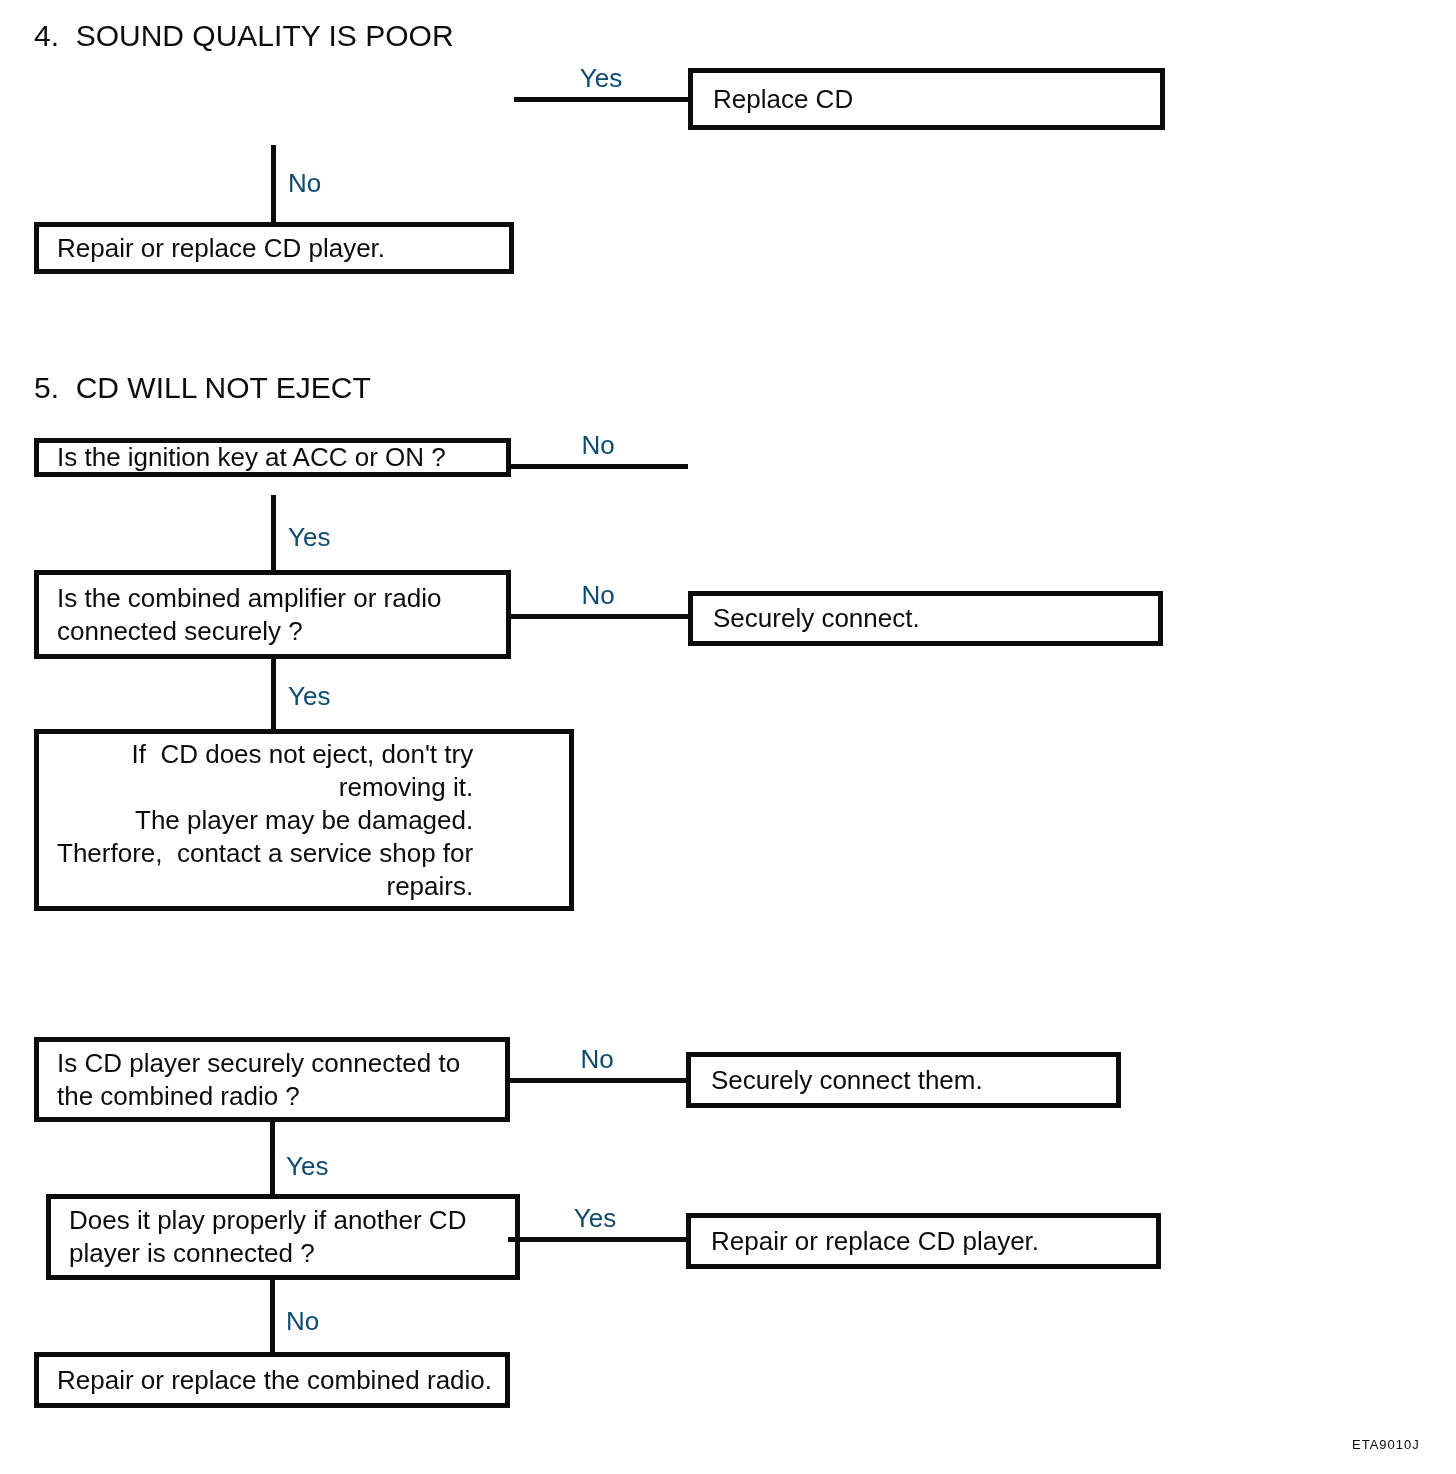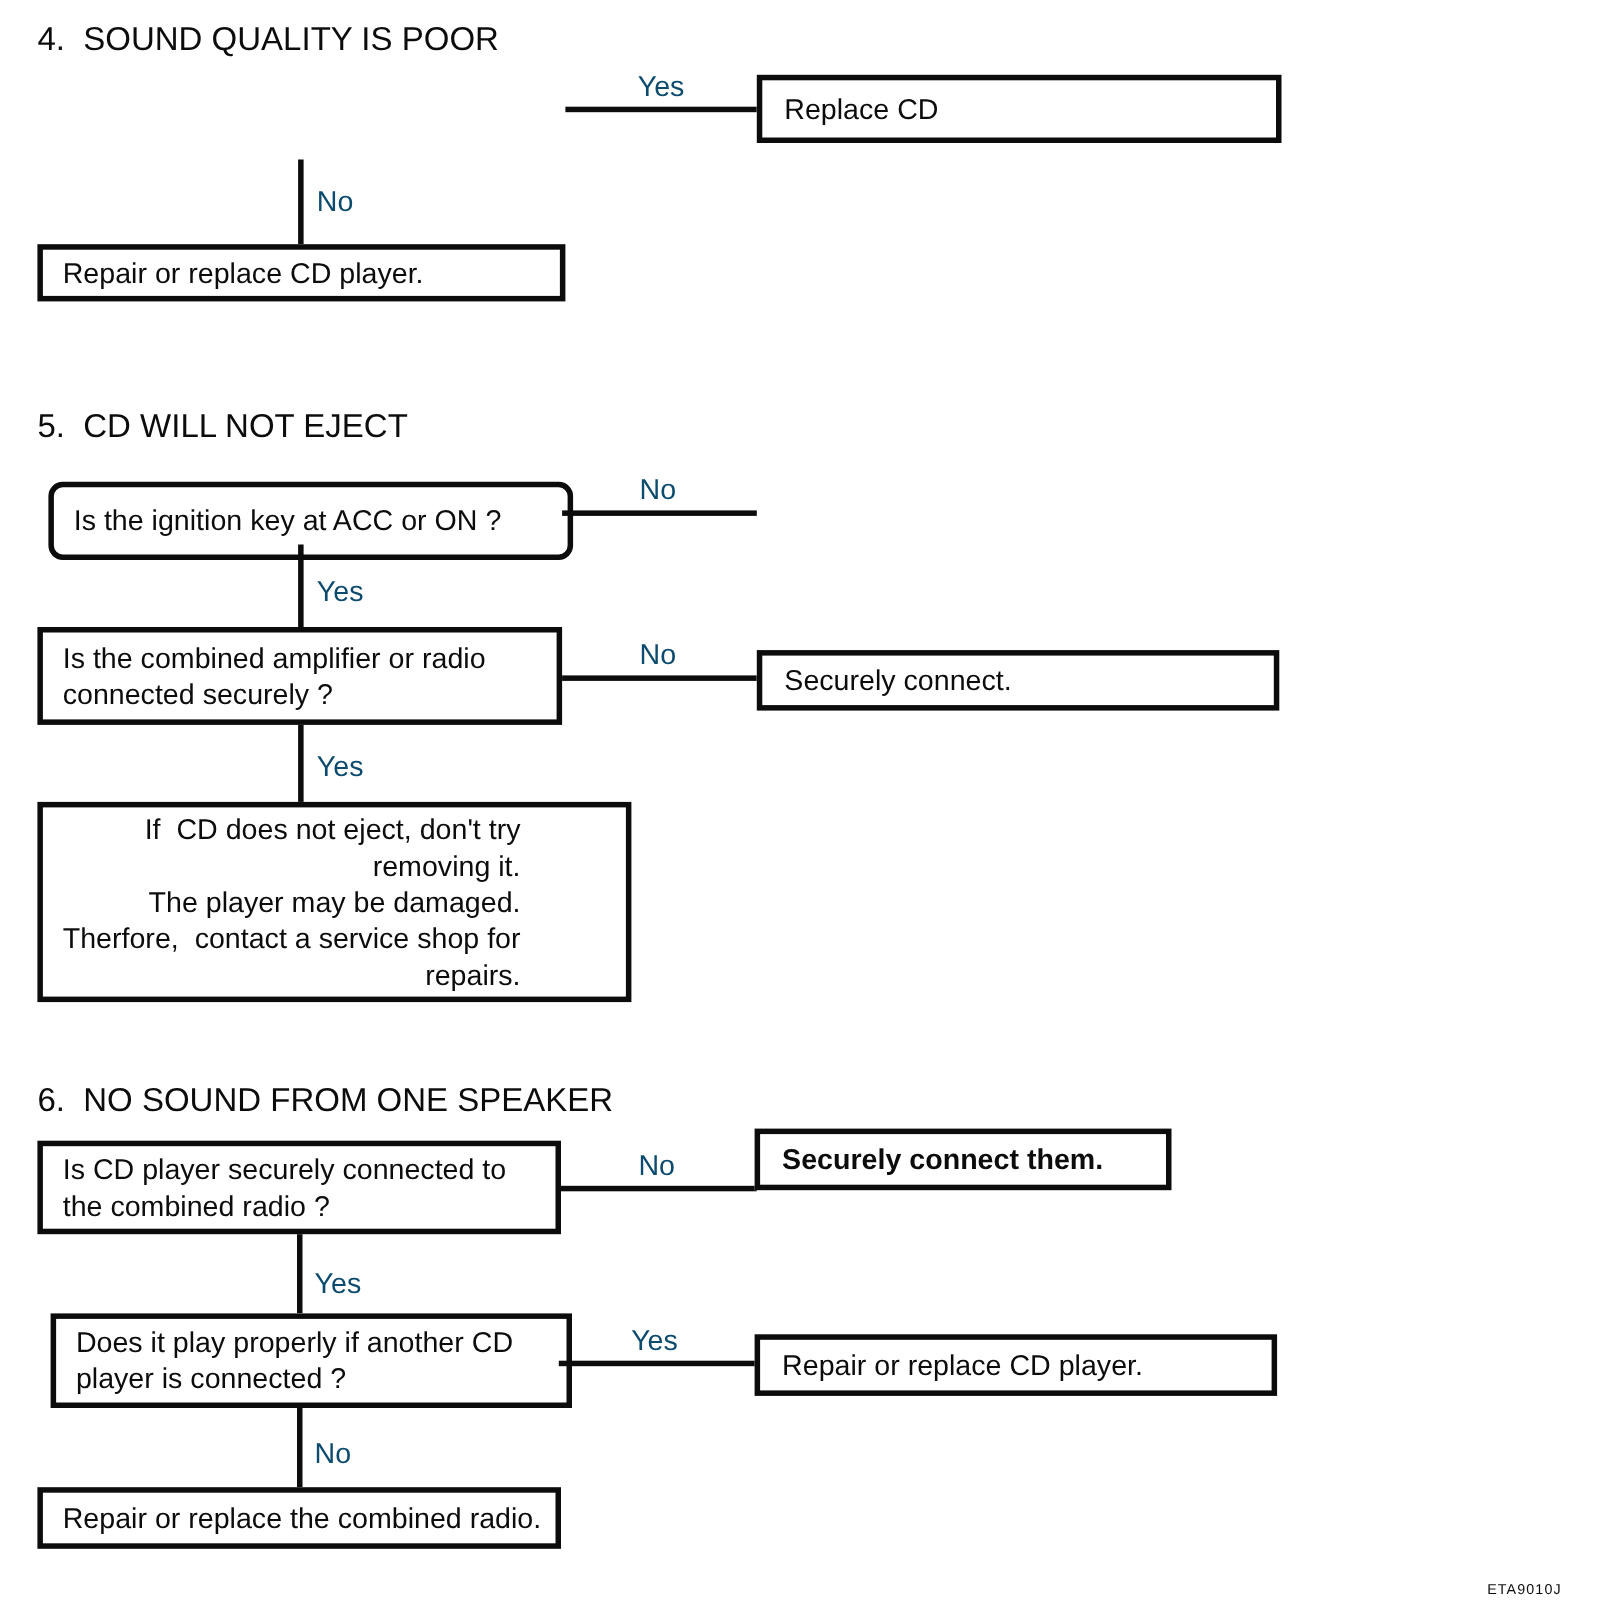--- a/index.html
+++ b/index.html
@@ -61,21 +61,21 @@
 
   <div class="box answer" style="left:688px;top:68px;width:477px;height:62px;">Replace CD</div>
 
   <div class="vline" style="left:271px;top:145px;height:77px;"></div>
   <div class="blabel" style="left:288px;top:168px;">No</div>
 
   <div class="box" style="left:34px;top:222px;width:480px;height:52px;">Repair or replace CD player.</div>
 
   <div class="title" style="left:34px;top:372px;">5.  CD WILL NOT EJECT</div>
 
-  <div class="box" style="left:44px;top:438px;width:477px;height:71px;border-radius:13px;">Is the ignition key at ACC or ON ?</div>
+  <div class="box" style="left:34px;top:438px;width:477px;height:39px;">Is the ignition key at ACC or ON ?</div>
 
   <div class="blabel center" style="left:511px;top:430px;">No</div>
   <div class="hline" style="left:511px;top:464px;width:177px;"></div>
 
 
   <div class="vline" style="left:271px;top:495px;height:75px;"></div>
   <div class="blabel" style="left:288px;top:522px;">Yes</div>
 
   <div class="box" style="left:34px;top:570px;width:477px;height:89px;">Is the combined amplifier or radio
 connected securely ?</div>
@@ -87,29 +87,28 @@
 
   <div class="vline" style="left:271px;top:659px;height:72px;"></div>
   <div class="blabel" style="left:288px;top:681px;">Yes</div>
 
   <div class="box" style="left:34px;top:729px;width:540px;height:182px;text-align:right;">If  CD does not eject, don't try
 removing it.
 The player may be damaged.
 Therfore,  contact a service shop for
 repairs.</div>
 
-  <div class="title" style="left:34px;top:985px;">6.  NO SOUND FROM ONE SPEAKER</div>
 
   <div class="box" style="left:34px;top:1037px;width:476px;height:85px;">Is CD player securely connected to
 the combined radio ?</div>
 
   <div class="blabel center" style="left:510px;top:1044px;">No</div>
   <div class="hline" style="left:510px;top:1078px;width:178px;"></div>
 
-  <div class="box answer" style="left:686px;top:1026px;width:379px;height:56px;font-weight:bold;">Securely connect them.</div>
+  <div class="box answer" style="left:686px;top:1052px;width:435px;height:56px;">Securely connect them.</div>
 
   <div class="vline" style="left:270px;top:1122px;height:72px;"></div>
   <div class="blabel" style="left:286px;top:1151px;">Yes</div>
 
   <div class="box" style="left:46px;top:1194px;width:474px;height:86px;">Does it play properly if another CD
 player is connected ?</div>
 
   <div class="blabel center" style="left:508px;top:1203px;">Yes</div>
   <div class="hline" style="left:508px;top:1237px;width:180px;"></div>
 

